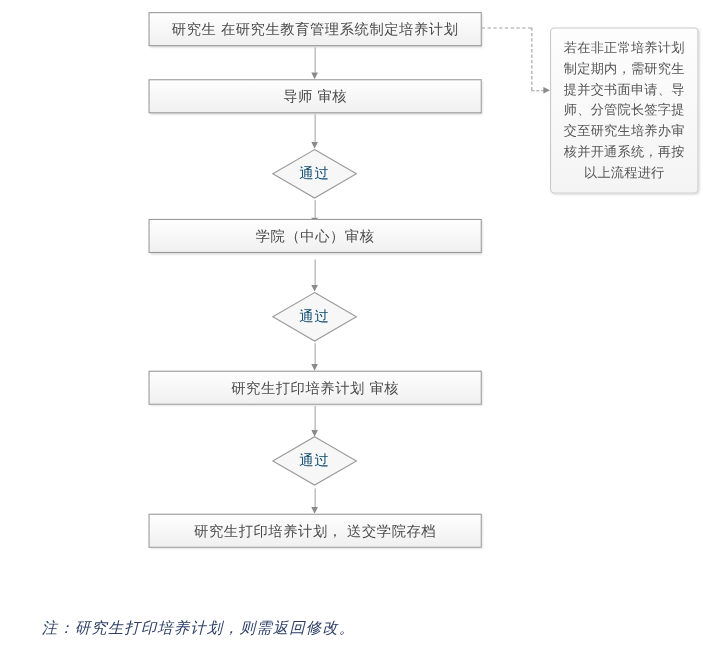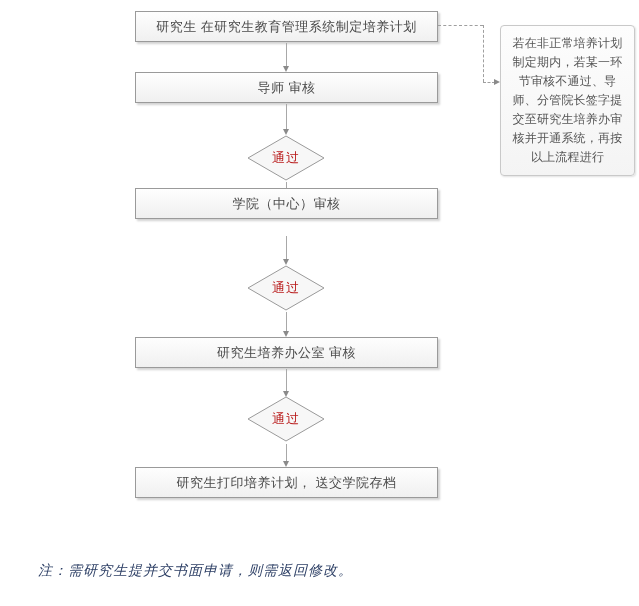--- a/index.html
+++ b/index.html
@@ -10,40 +10,40 @@
   .stage{position:absolute;inset:0;}
 
   
   .fbox{
     position:absolute;left:135px;width:303px;height:31px;box-sizing:border-box;
     border:1px solid #9a9a9a;background:linear-gradient(#fefefe,#f0f0f0);
     box-shadow:1.5px 1.5px 2px rgba(0,0,0,0.18);
     display:flex;align-items:center;justify-content:center;
     font-size:13px;color:#4a4a4a;letter-spacing:.5px;white-space:nowrap;
   }
-  .b1{top:11px;} .b2{top:72px;text-align:right;} .b3{top:188px;} .b4{top:337px;} .b5{top:467px;text-align:center;}
+  .b1{top:11px;} .b2{top:72px;text-align:right;} .b3{top:199px;} .b4{top:337px;} .b5{top:467px;text-align:center;}
 
   
   .varrow{position:absolute;left:286px;width:1px;background:#a8a8a8;}
   .varrow::after{
     content:"";position:absolute;bottom:-6px;left:-3px;
     border-left:3.5px solid transparent;border-right:3.5px solid transparent;
     border-top:6px solid #8a8a8a;
   }
   .a1{top:43px;height:23px;} .a2{top:104px;height:25px;}
   .a3{top:182px;height:16px;} .a4{top:236px;height:23px;}
   .a5{top:312px;height:19px;} .a6{top:369px;height:22px;}
   .a7{top:444px;height:17px;}
 
   
   .diamond{position:absolute;left:247px;width:78px;height:46px;}
   .diamond svg{position:absolute;left:0;top:0;}
   .diamond .dlabel{
     position:absolute;inset:0;display:flex;align-items:center;justify-content:center;
-    font-size:13px;color:#b91c1c;letter-spacing:1px;
+    font-size:13px;color:#0c4a6e;letter-spacing:1px;
   }
   .d1{top:135px;} .d2{top:265px;} .d3{top:396px;}
 
   
   .dash-h1{position:absolute;left:438px;top:25px;width:45px;height:0;border-top:1px dashed #9f9f9f;}
   .dash-v{position:absolute;left:483px;top:25px;width:0;height:57px;border-left:1px dashed #9f9f9f;}
   .dash-h2{position:absolute;left:483px;top:82px;width:12px;height:0;border-top:1px dashed #9f9f9f;}
   .dash-head{
     position:absolute;left:494px;top:79px;width:0;height:0;
     border-top:3.5px solid transparent;border-bottom:3.5px solid transparent;
@@ -94,37 +94,37 @@
 
   <div class="diamond d2">
     <svg width="78" height="46" viewBox="0 0 78 46">
       <polygon points="39,1 77,23 39,45 1,23" fill="#f7f7f7" stroke="#9a9a9a" stroke-width="1"></polygon>
     </svg>
     <span class="dlabel">通过</span>
   </div>
 
   <div class="varrow a5"></div>
 
-  <div class="fbox b4">研究生培养办公室 审核</div>
+  <div class="fbox b4">研究生打印培养计划 审核</div>
 
   <div class="varrow a6"></div>
 
   <div class="diamond d3">
     <svg width="78" height="46" viewBox="0 0 78 46">
       <polygon points="39,1 77,23 39,45 1,23" fill="#f7f7f7" stroke="#9a9a9a" stroke-width="1"></polygon>
     </svg>
     <span class="dlabel">通过</span>
   </div>
 
   <div class="varrow a7"></div>
 
   <div class="fbox b5">研究生打印培养计划， 送交学院存档</div>
 
   <div class="dash-h1"></div>
   <div class="dash-v"></div>
   <div class="dash-h2"></div>
   <div class="dash-head"></div>
 
-  <div class="side-note">若在非正常培养计划制定期内，若某一环节审核不通过、导师、分管院长签字提交至研究生培养办审核并开通系统，再按以上流程进行</div>
+  <div class="side-note">若在非正常培养计划制定期内，需研究生提并交书面申请、导师、分管院长签字提交至研究生培养办审核并开通系统，再按以上流程进行</div>
 
-  <div class="footnote">注：需研究生提并交书面申请，则需返回修改。</div>
+  <div class="footnote">注：研究生打印培养计划，则需返回修改。</div>
 
 </div>
 
 </body></html>

